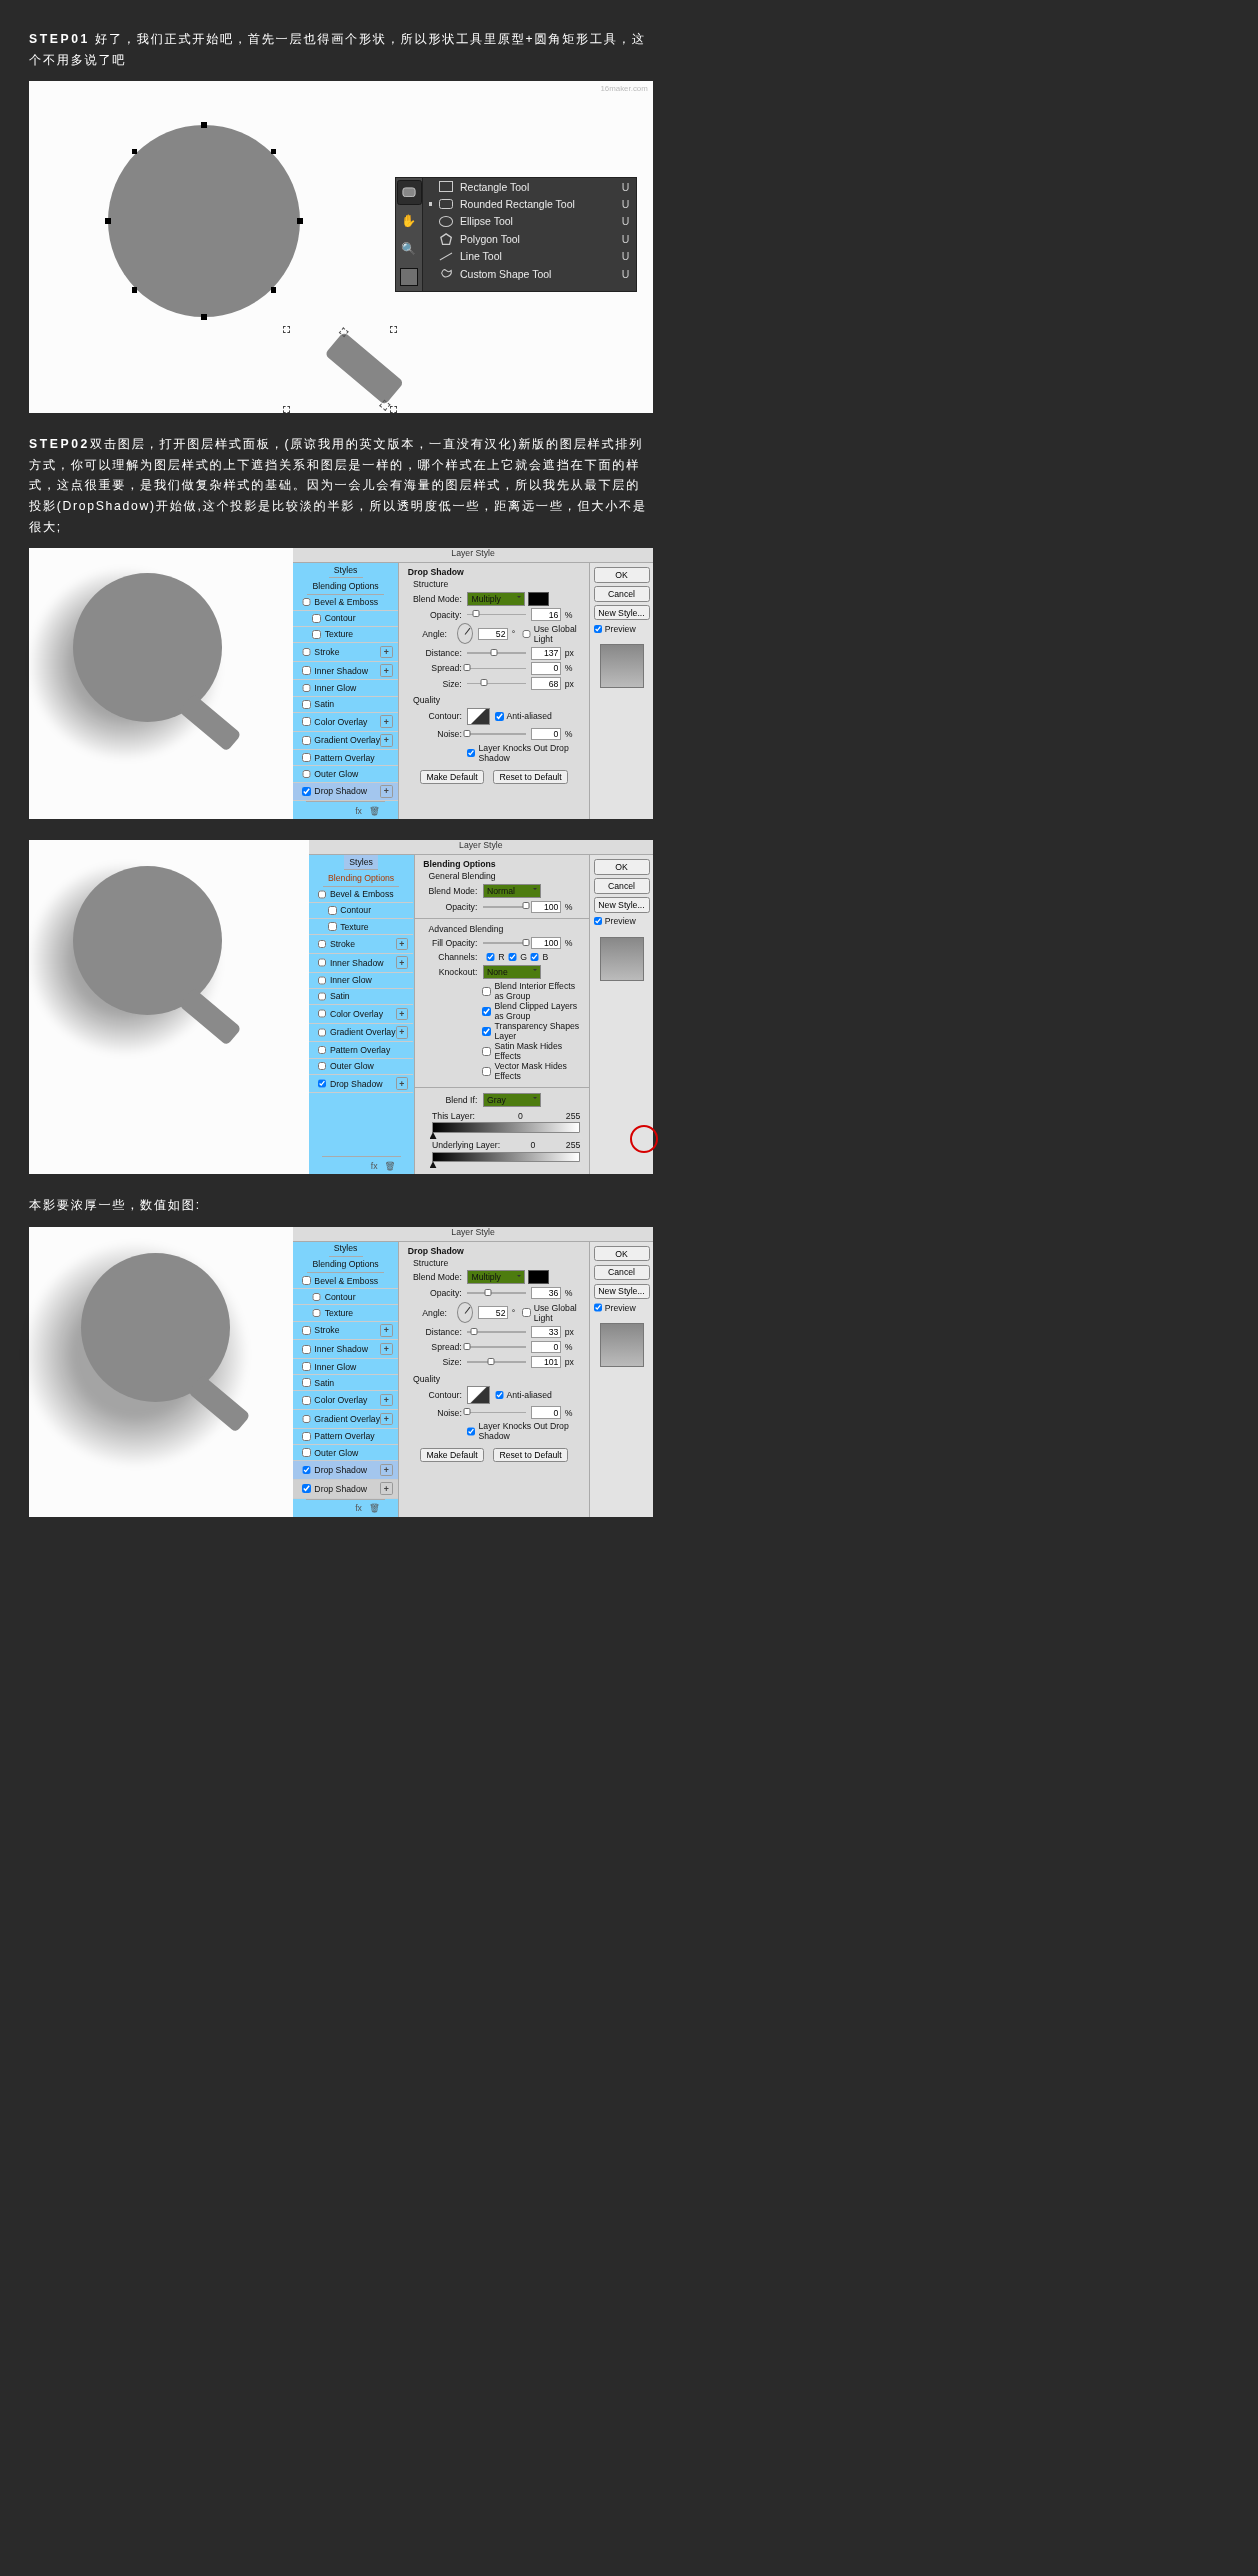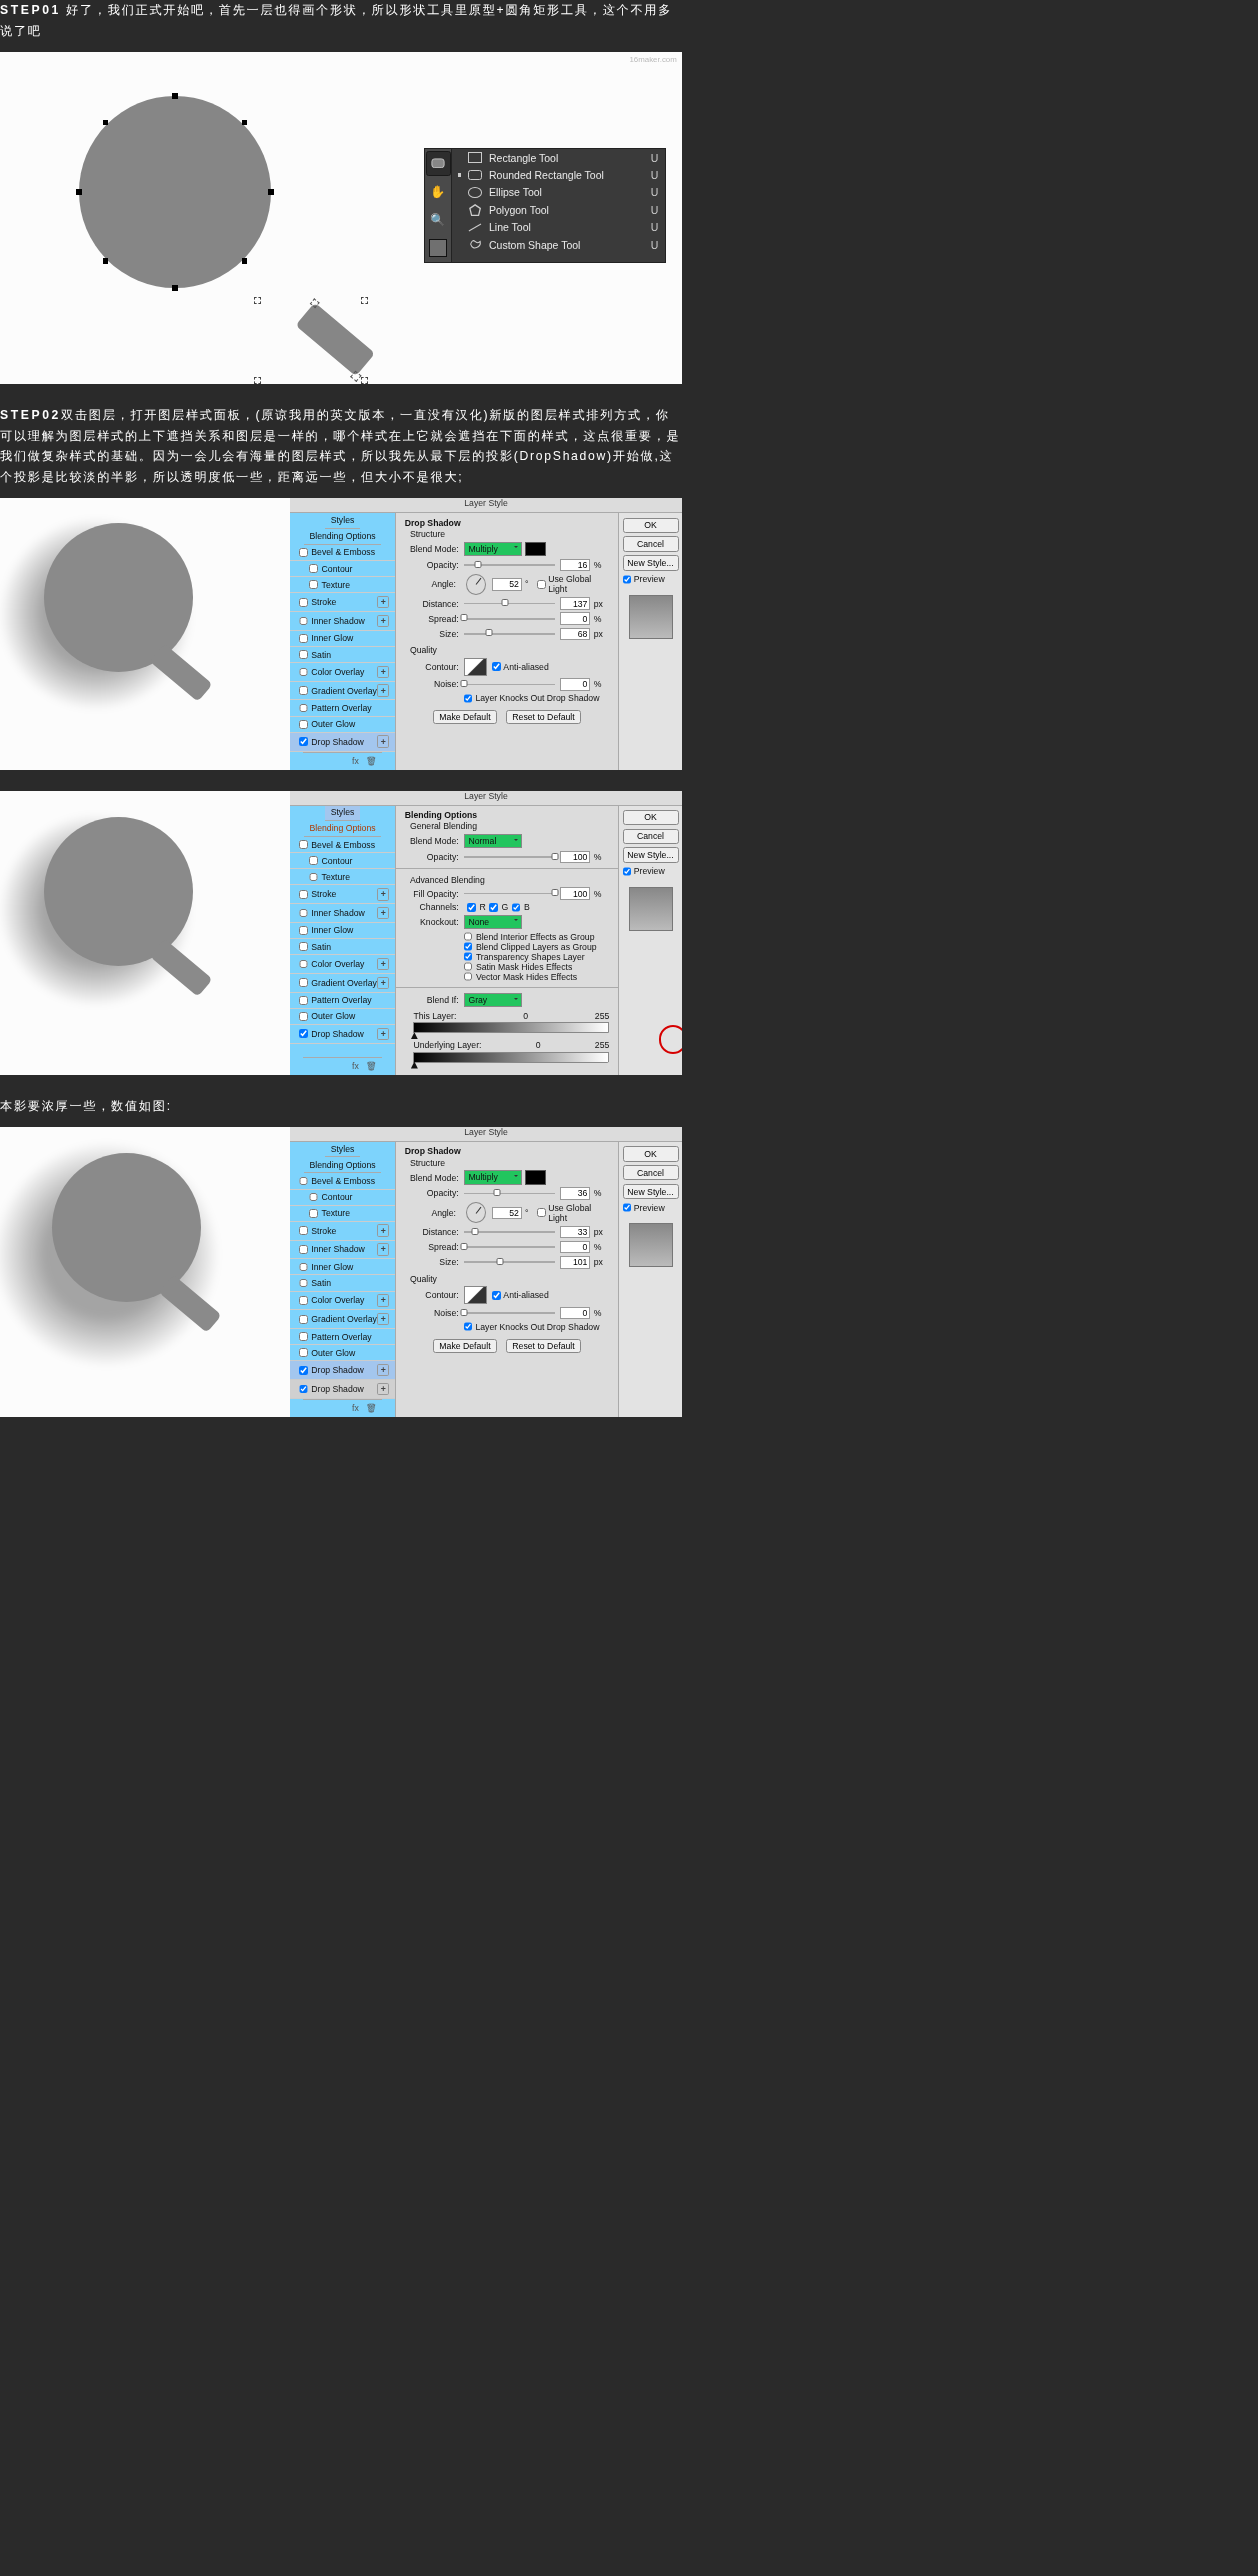--- a/index.html
+++ b/index.html
@@ -4,21 +4,21 @@
 <style>
   body {
     margin: 0;
     padding: 0;
     background: #2a2a2a;
     font-family: "Microsoft YaHei", Arial, sans-serif;
     color: #fff;
     width: 682px;
   }
   .page {
-    padding: 0;
+    padding: 29px;
   }
   .step-text {
     font-size: 12.2px;
     line-height: 1.7;
     letter-spacing: 1.7px;
     margin-bottom: 10.5px;
   }
   .step-label {
     font-weight: bold;
     letter-spacing: 2.6px;
@@ -299,21 +299,21 @@
     height: 10.5px;
     text-align: right;
     font-size: 8.7px;
     border: 0.9px solid #999;
     padding: 0 1.7px;
     margin-right: 3.5px;
   }
   .ls-row .unit { width: 15.7px; }
   .ls-row .select {
     border: 0.9px solid #888;
-    background: #22c55e;
+    background: #4d7c0f;
     padding: 0 10.5px 0 3.5px;
     height: 12.2px;
     line-height: 12.2px;
     position: relative;
     min-width: 42px;
   }
   .ls-row .select::after {
     content: "";
     position: absolute;
     right: 2.6px;

